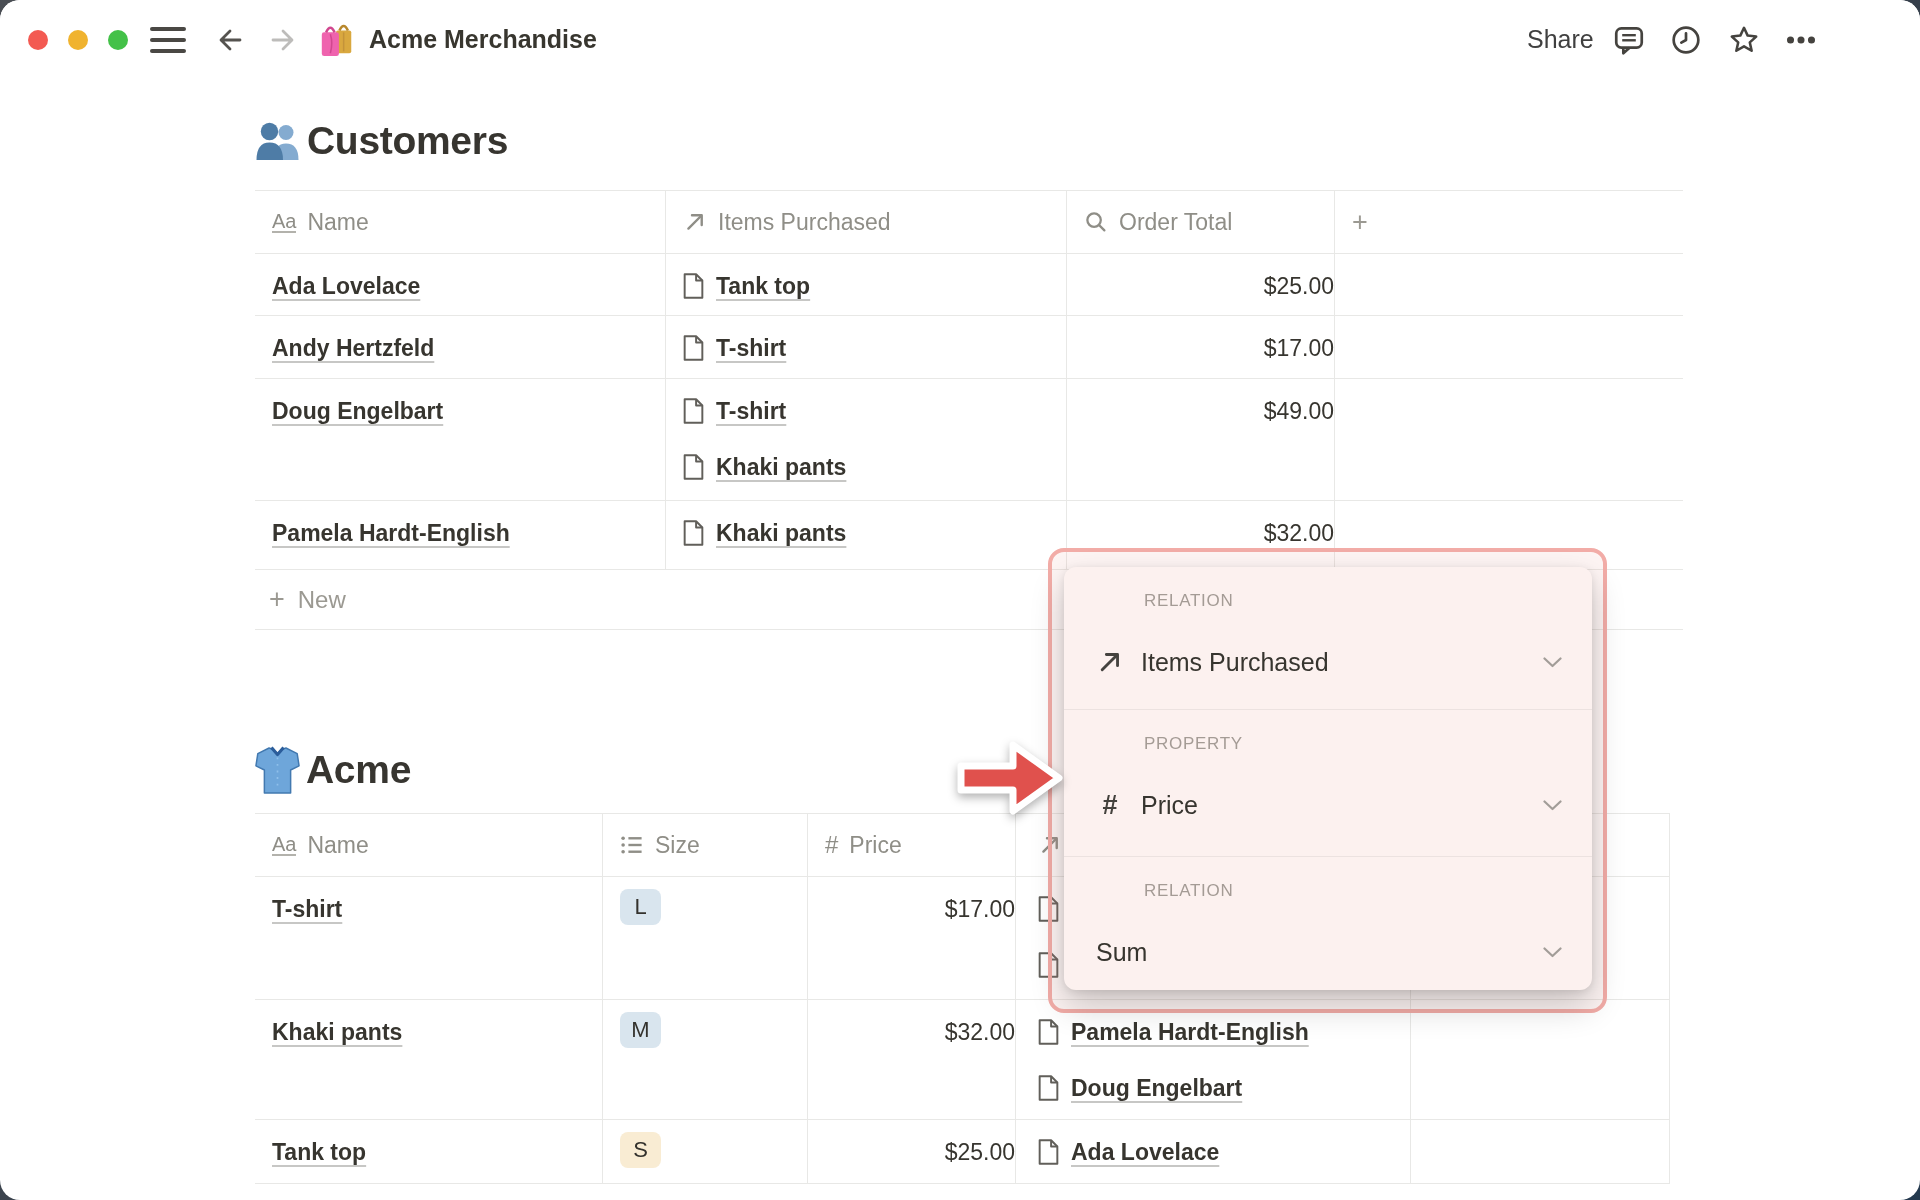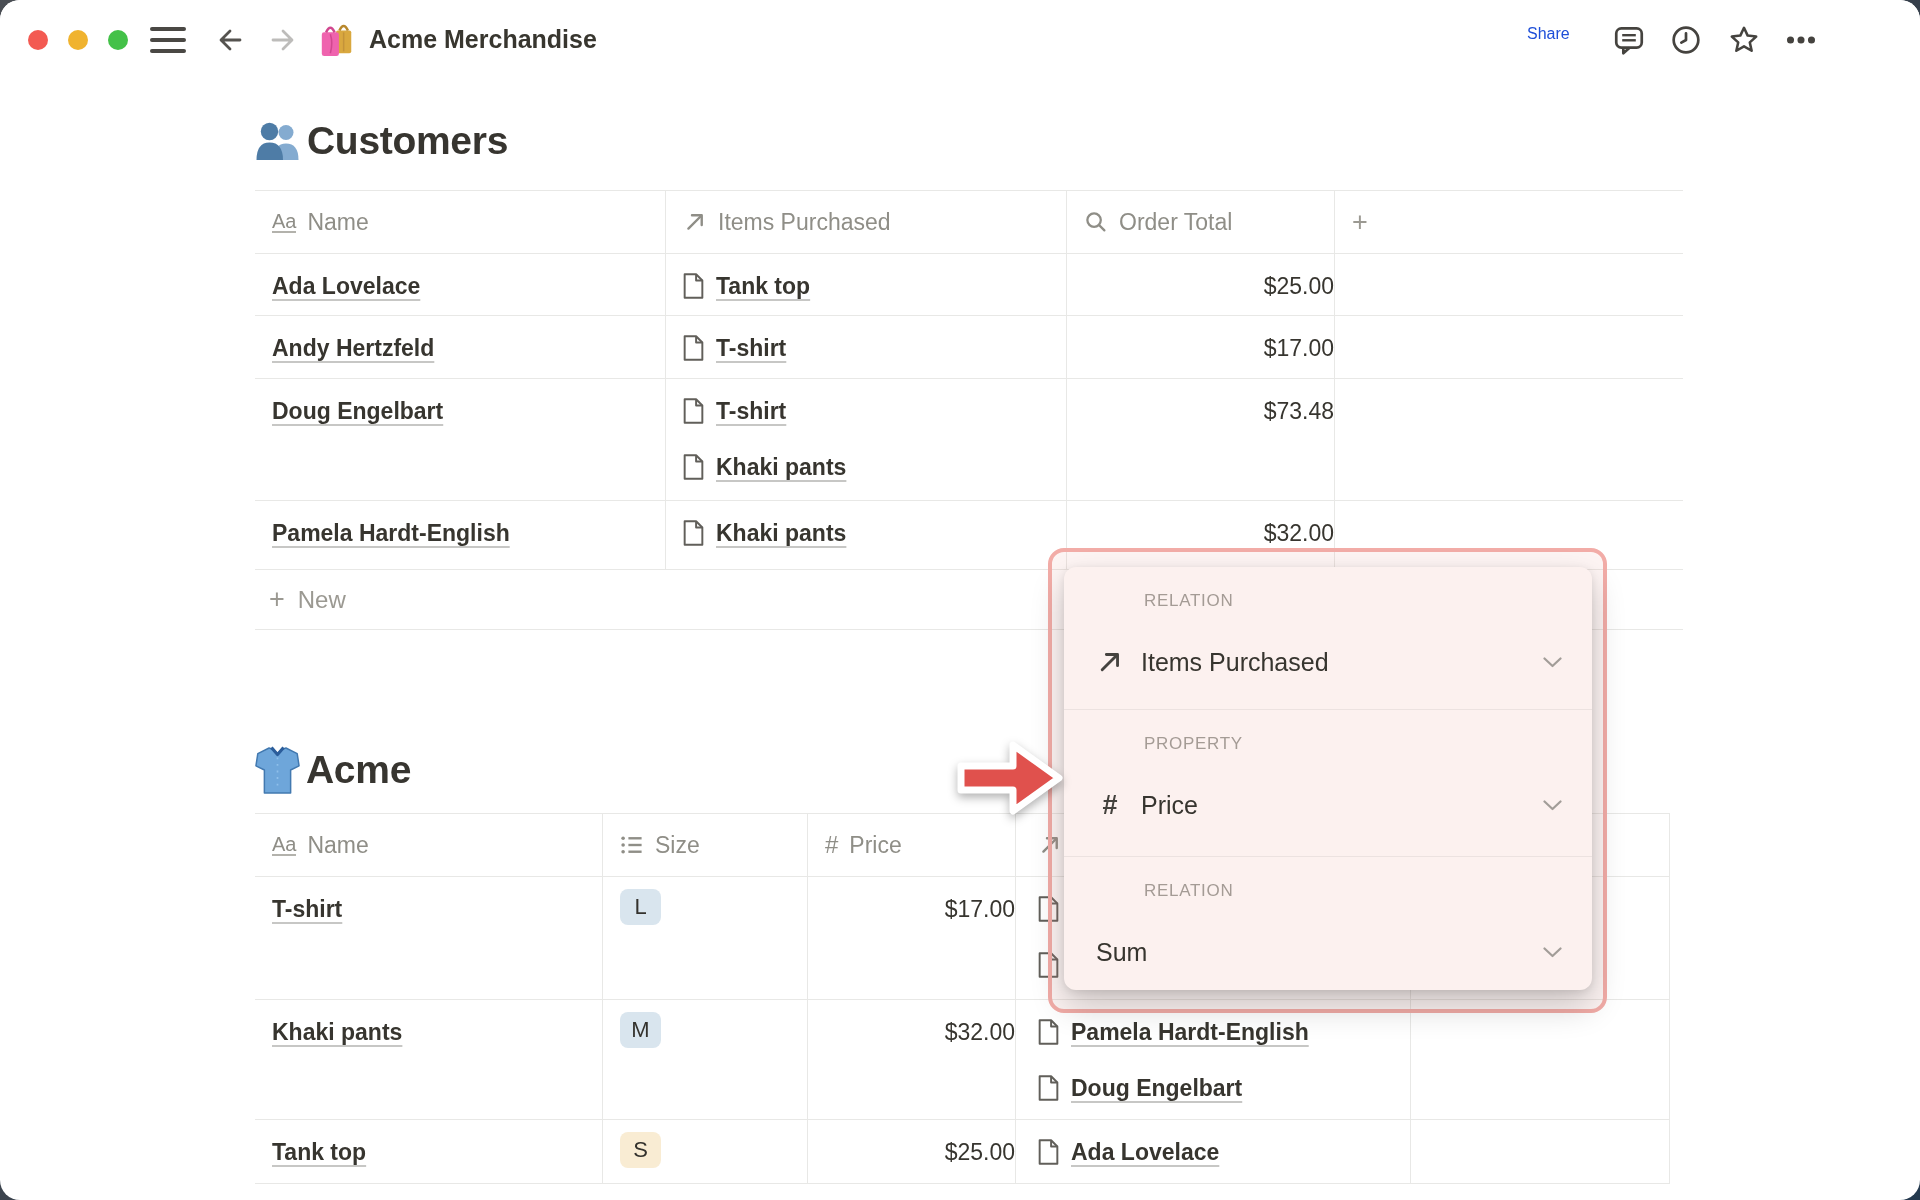--- a/index.html
+++ b/index.html
@@ -19,21 +19,21 @@
   .dot.y{left:68px;background:var(--traffic-yellow);}
   .dot.g{left:108px;background:var(--traffic-green);}
   .hamburger{position:absolute;left:150px;top:27px;width:36px;height:26px;}
   .hamburger span{position:absolute;left:0;width:36px;height:4px;border-radius:2px;background:#4a4844;}
   .hamburger span:nth-child(1){top:0;} .hamburger span:nth-child(2){top:11px;} .hamburger span:nth-child(3){top:22px;}
   .navarrow{position:absolute;top:25px;width:30px;height:30px;}
   .navarrow.back{left:215px;} .navarrow.fwd{left:268px;}
   .titlewrap{position:absolute;left:318px;top:16px;height:46px;display:flex;align-items:center;justify-content:flex-end;}
   .bagicon{width:38px;height:40px;margin-right:13px;}
   .apptitle{font-size:25px;font-weight:600;color:#38362f;}
-  .share{position:absolute;left:1527px;top:25px;font-size:16px;color:#1d4ed8;text-align:center;}
+  .share{position:absolute;left:1527px;top:25px;font-size:25px;color:#404040;text-align:center;}
   .tbicon{position:absolute;top:23px;width:34px;height:34px;}
   .tbicon.comment{left:1612px;} .tbicon.clock{left:1669px;} .tbicon.star{left:1727px;} .tbicon.dots{left:1784px;}
 
   
   .heading{position:absolute;display:flex;align-items:center;z-index:1;text-align:right;}
   .heading .htxt{font-size:39px;font-weight:700;color:#373530;letter-spacing:-0.3px;}
   .heading.customers{left:255px;top:115px;height:52px;}
   .heading.items{left:255px;top:742px;height:56px;}
   .hicon-busts{width:48px;height:46px;margin-right:4px;}
   .hicon-shirt{width:45px;height:53px;margin-right:6px;}
@@ -220,21 +220,21 @@
             <span class="relname ul">T-shirt</span>
           </div>
         <div class="linkline">
             <svg class="pageicon" viewBox="0 0 16 20">
               <path d="M1.2 1 H10 L14.8 5.8 V19 H1.2 Z" fill="#fff" stroke="#615f5a" stroke-width="1.5" stroke-linejoin="round"></path>
               <path d="M10 1 V5.8 H14.8" fill="none" stroke="#615f5a" stroke-width="1.5" stroke-linejoin="round"></path>
             </svg>
             <span class="relname ul">Khaki pants</span>
           </div>
       </div>
-      <div class="cell numcell vb" style="width:268px;"><span>$73.48</span></div>
+      <div class="cell numcell vb" style="width:268px;"><span>$49.00</span></div>
       <div class="cell" style="width:348px;"></div>
     </div>
 
     <div class="trow" style="height:69px;">
       <div class="cell namecell vb" style="width:411px;"><span class="nm ul">Pamela Hardt-English</span></div>
       <div class="cell vb" style="width:401px;">
         <div class="linkline">
             <svg class="pageicon" viewBox="0 0 16 20">
               <path d="M1.2 1 H10 L14.8 5.8 V19 H1.2 Z" fill="#fff" stroke="#615f5a" stroke-width="1.5" stroke-linejoin="round"></path>
               <path d="M10 1 V5.8 H14.8" fill="none" stroke="#615f5a" stroke-width="1.5" stroke-linejoin="round"></path>

